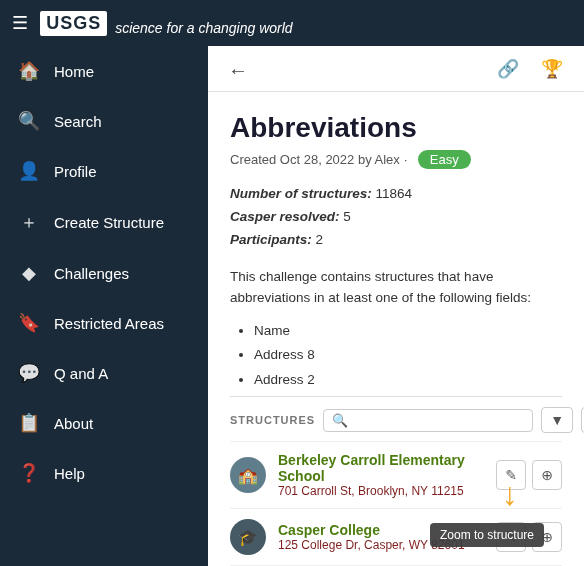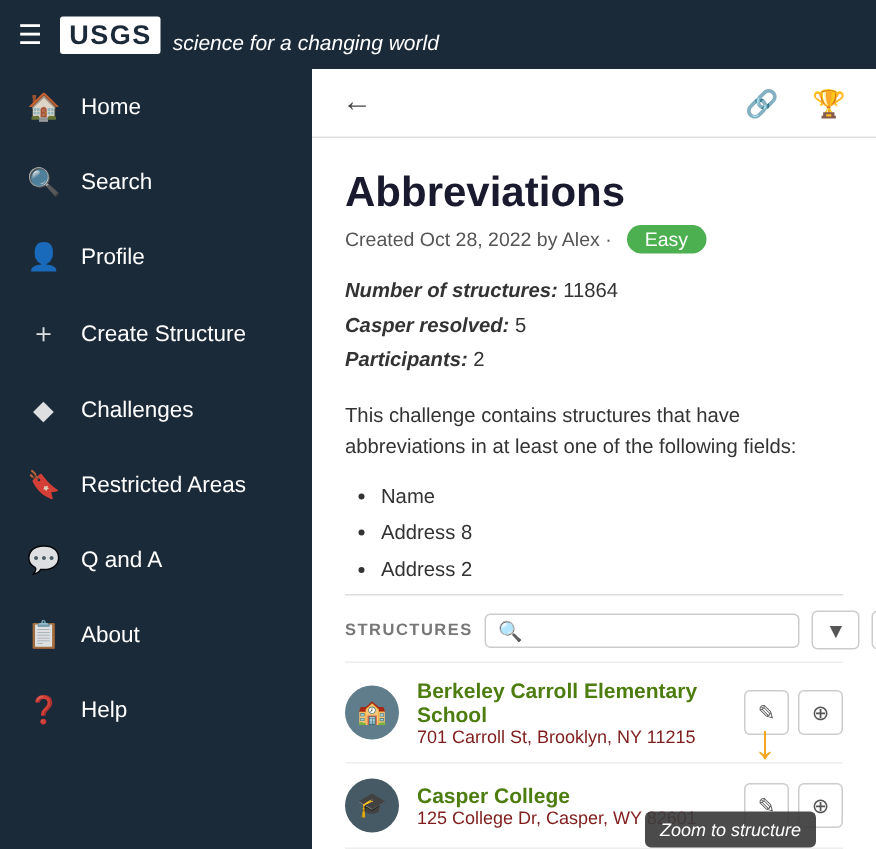--- a/index.html
+++ b/index.html
@@ -226,30 +226,29 @@
       display: flex; align-items: center; justify-content: center;
       cursor: pointer;
       font-size: 14px;
       color: #555;
     }
 
     
     .zoom-tooltip {
       position: absolute;
       right: 18px;
-      bottom: 0;
+      bottom: 18px;
       background: rgba(60,60,60,0.92);
       color: white;
       font-size: 12px;
       padding: 5px 10px;
       border-radius: 4px;
       pointer-events: none;
       white-space: nowrap;
       z-index: 10;
-      font-style: italic;
     }
 
     
     .zoom-arrow {
       position: absolute;
       right: 44px;
       bottom: 52px;
       font-size: 32px;
       color: #f5a623;
       z-index: 9;

